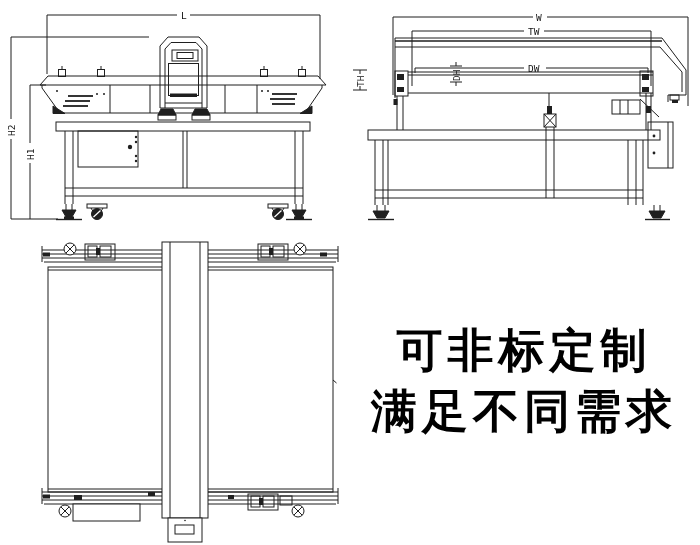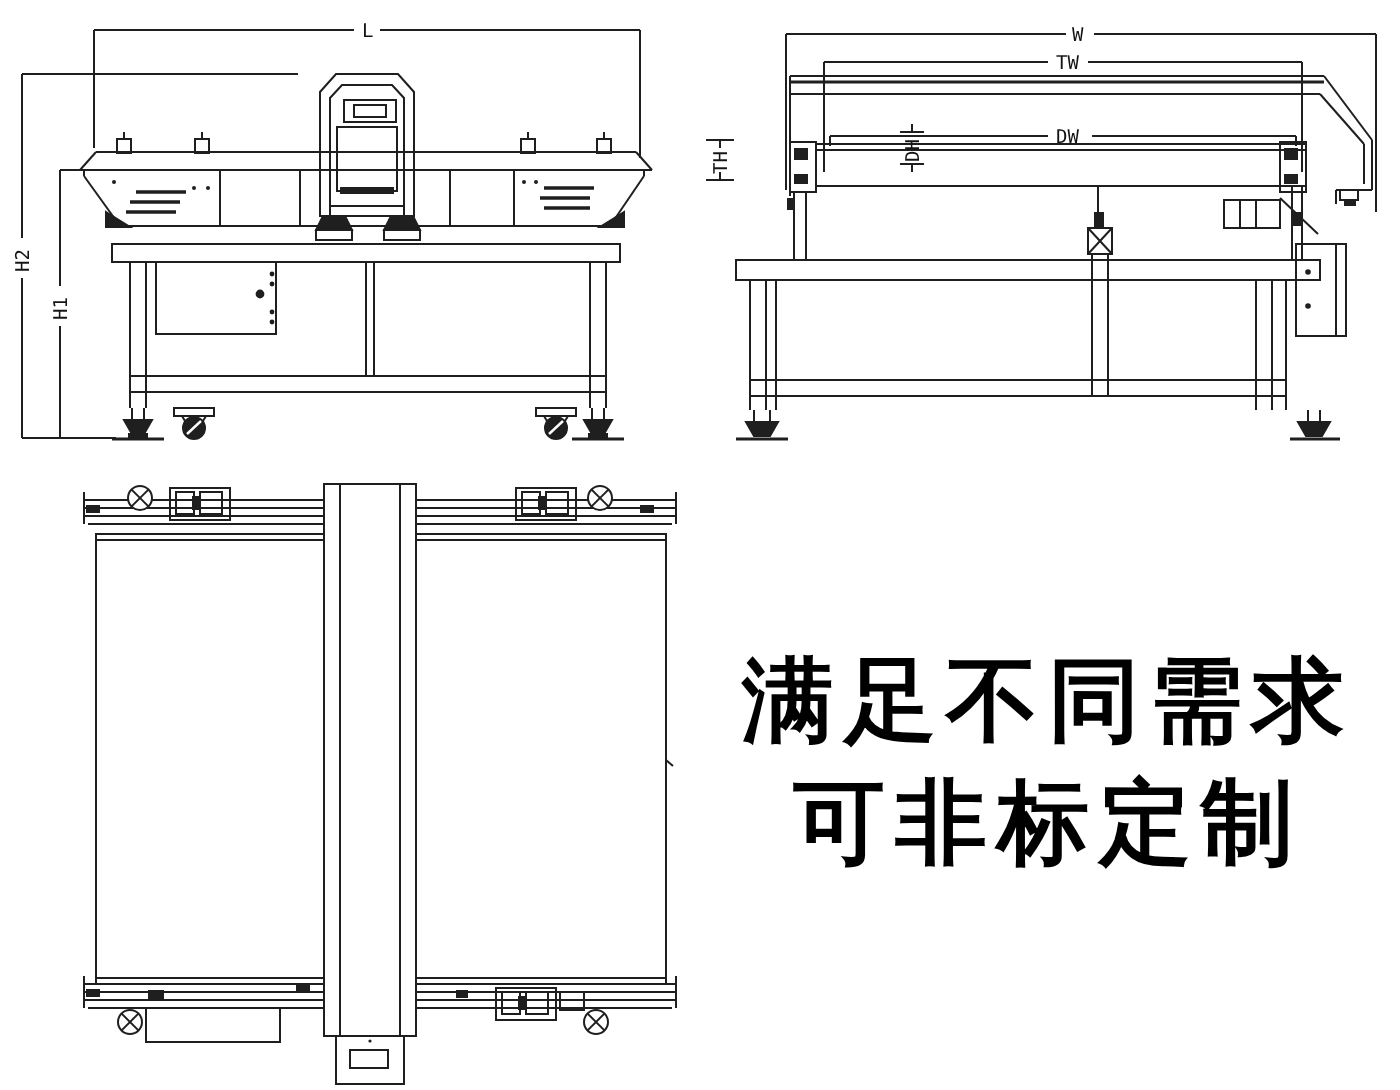--- a/index.html
+++ b/index.html
@@ -384,17 +384,17 @@
 
       <g>
         <rect x="138" y="286" width="34" height="24" fill="#ffffff"></rect>
         <rect x="145" y="293" width="19" height="9"></rect>
         <circle cx="155" cy="288.5" r="0.8" fill="#1f1f1f" stroke="none"></circle>
       </g>
     </g>
   </svg>
 
   <div class="caption">
+    <div>可非标定制</div>
     <div>满足不同需求</div>
-    <div>可非标定制</div>
   </div>
 
 </div>
 
 </body></html>

